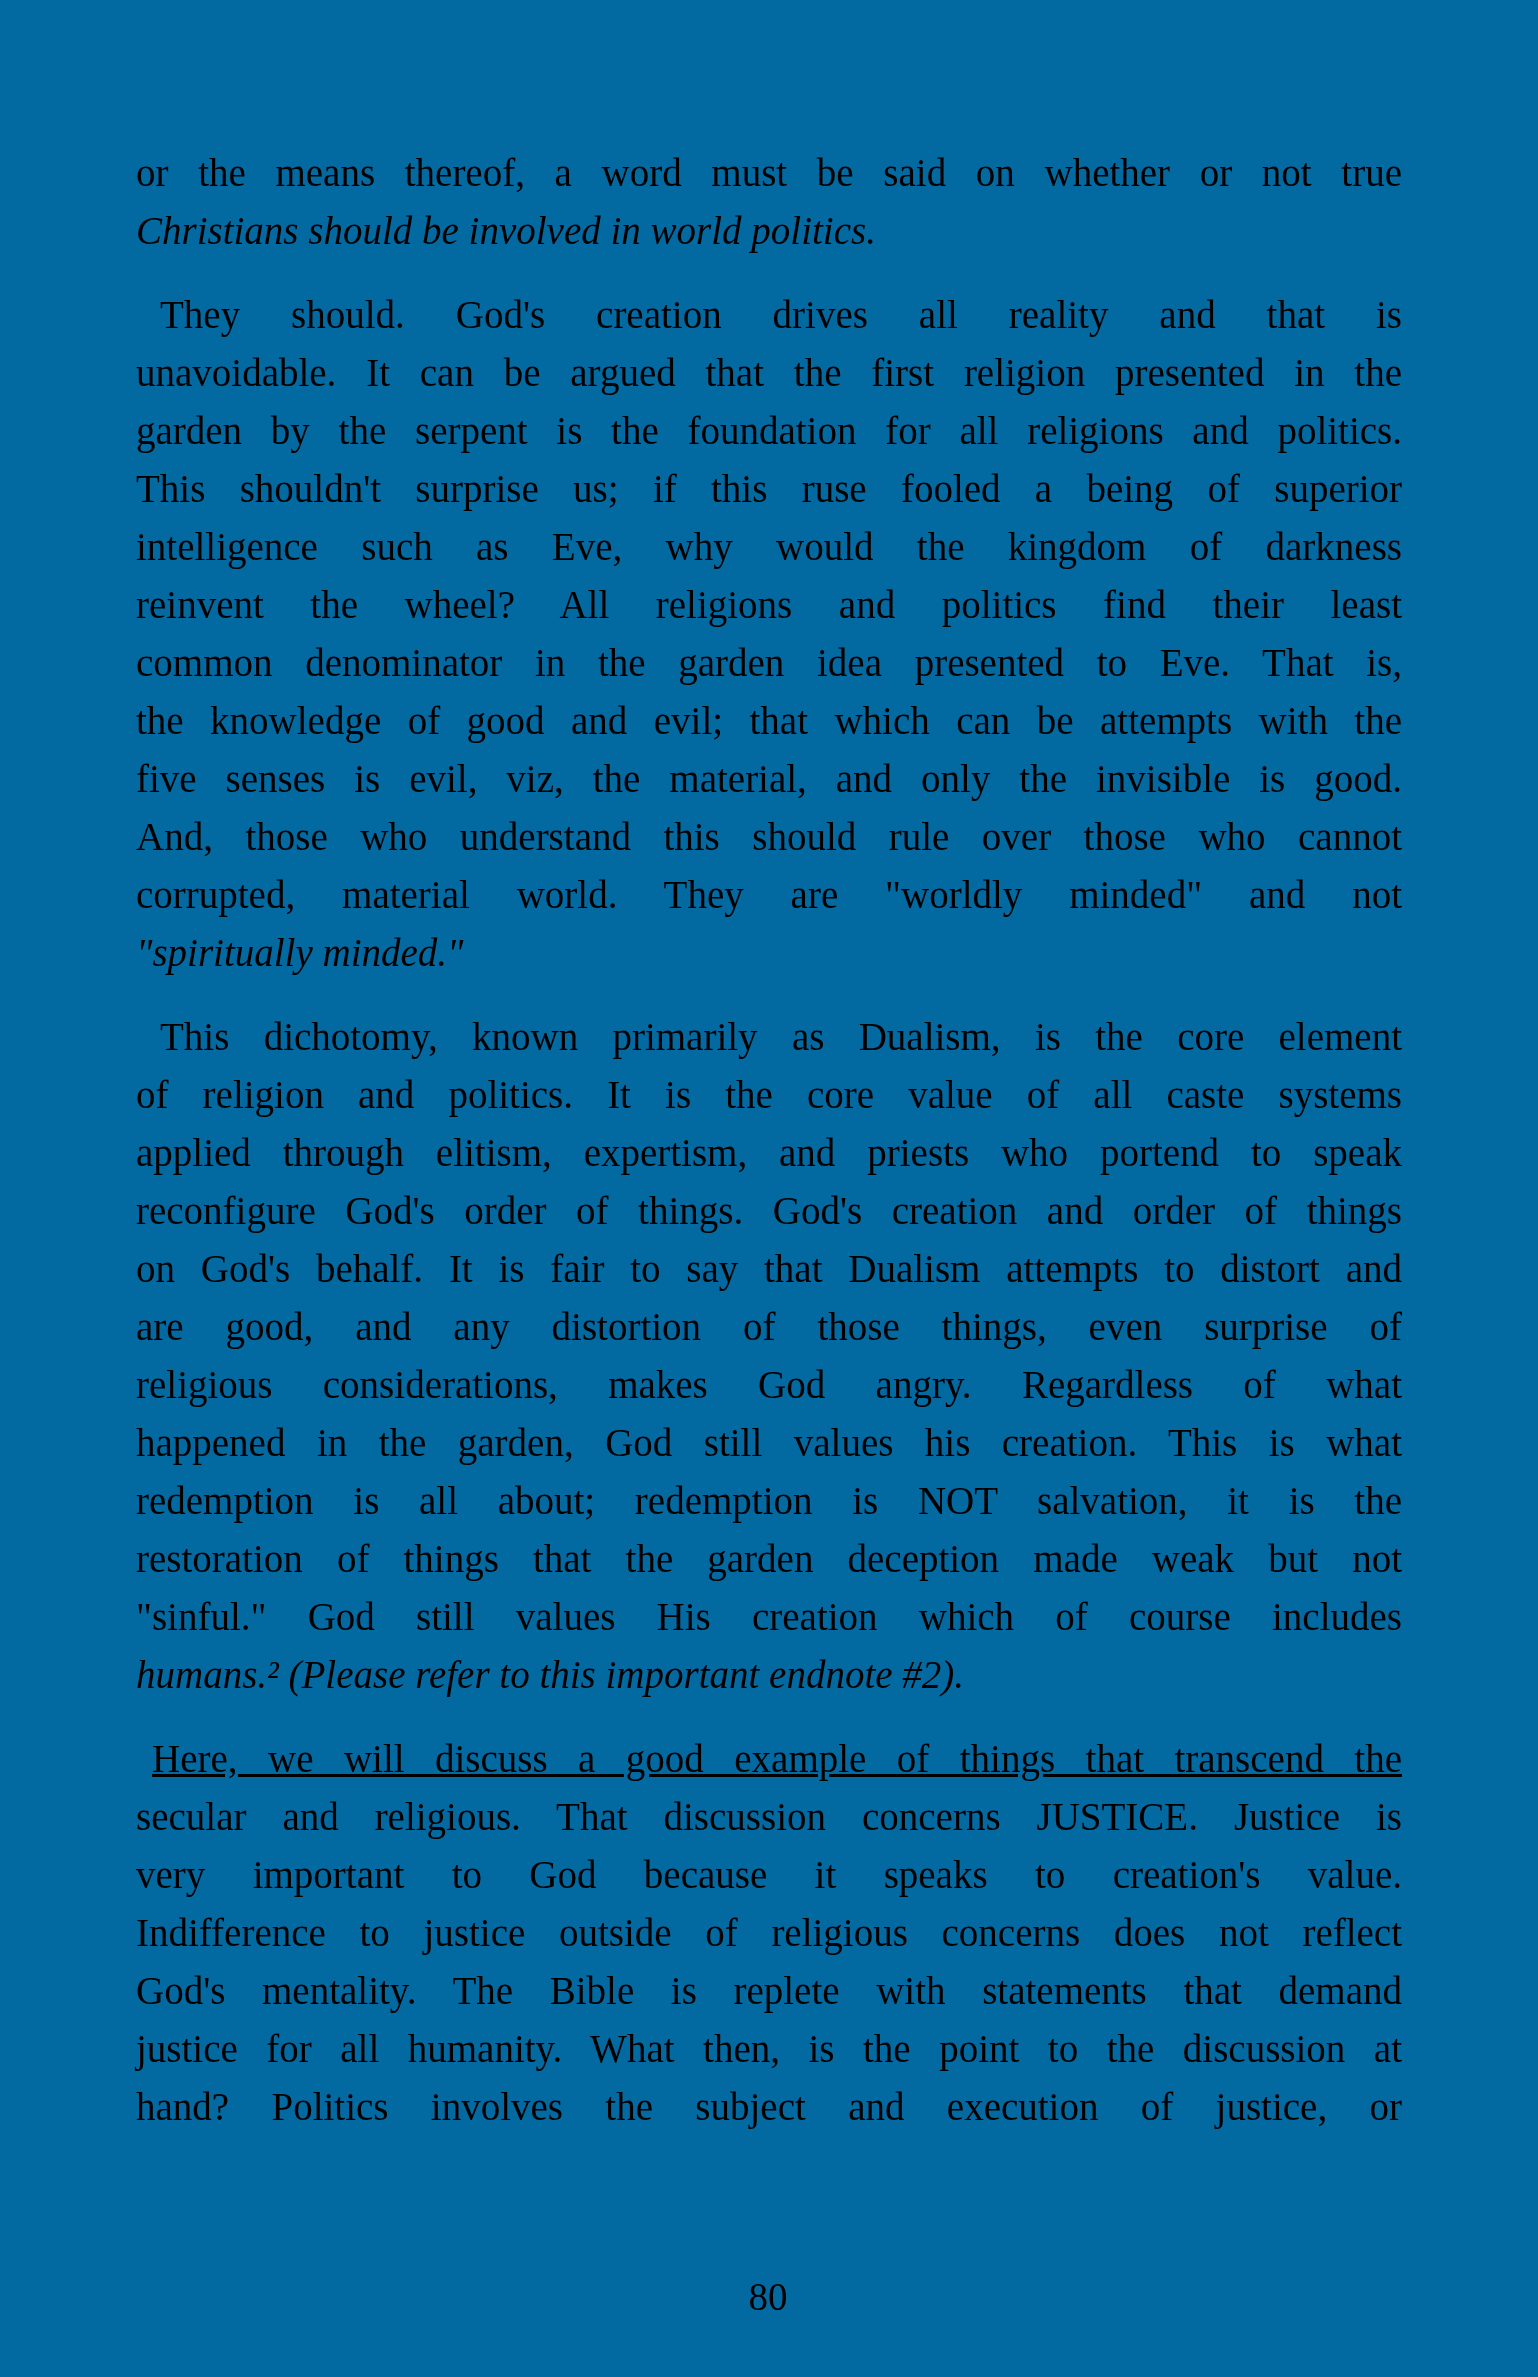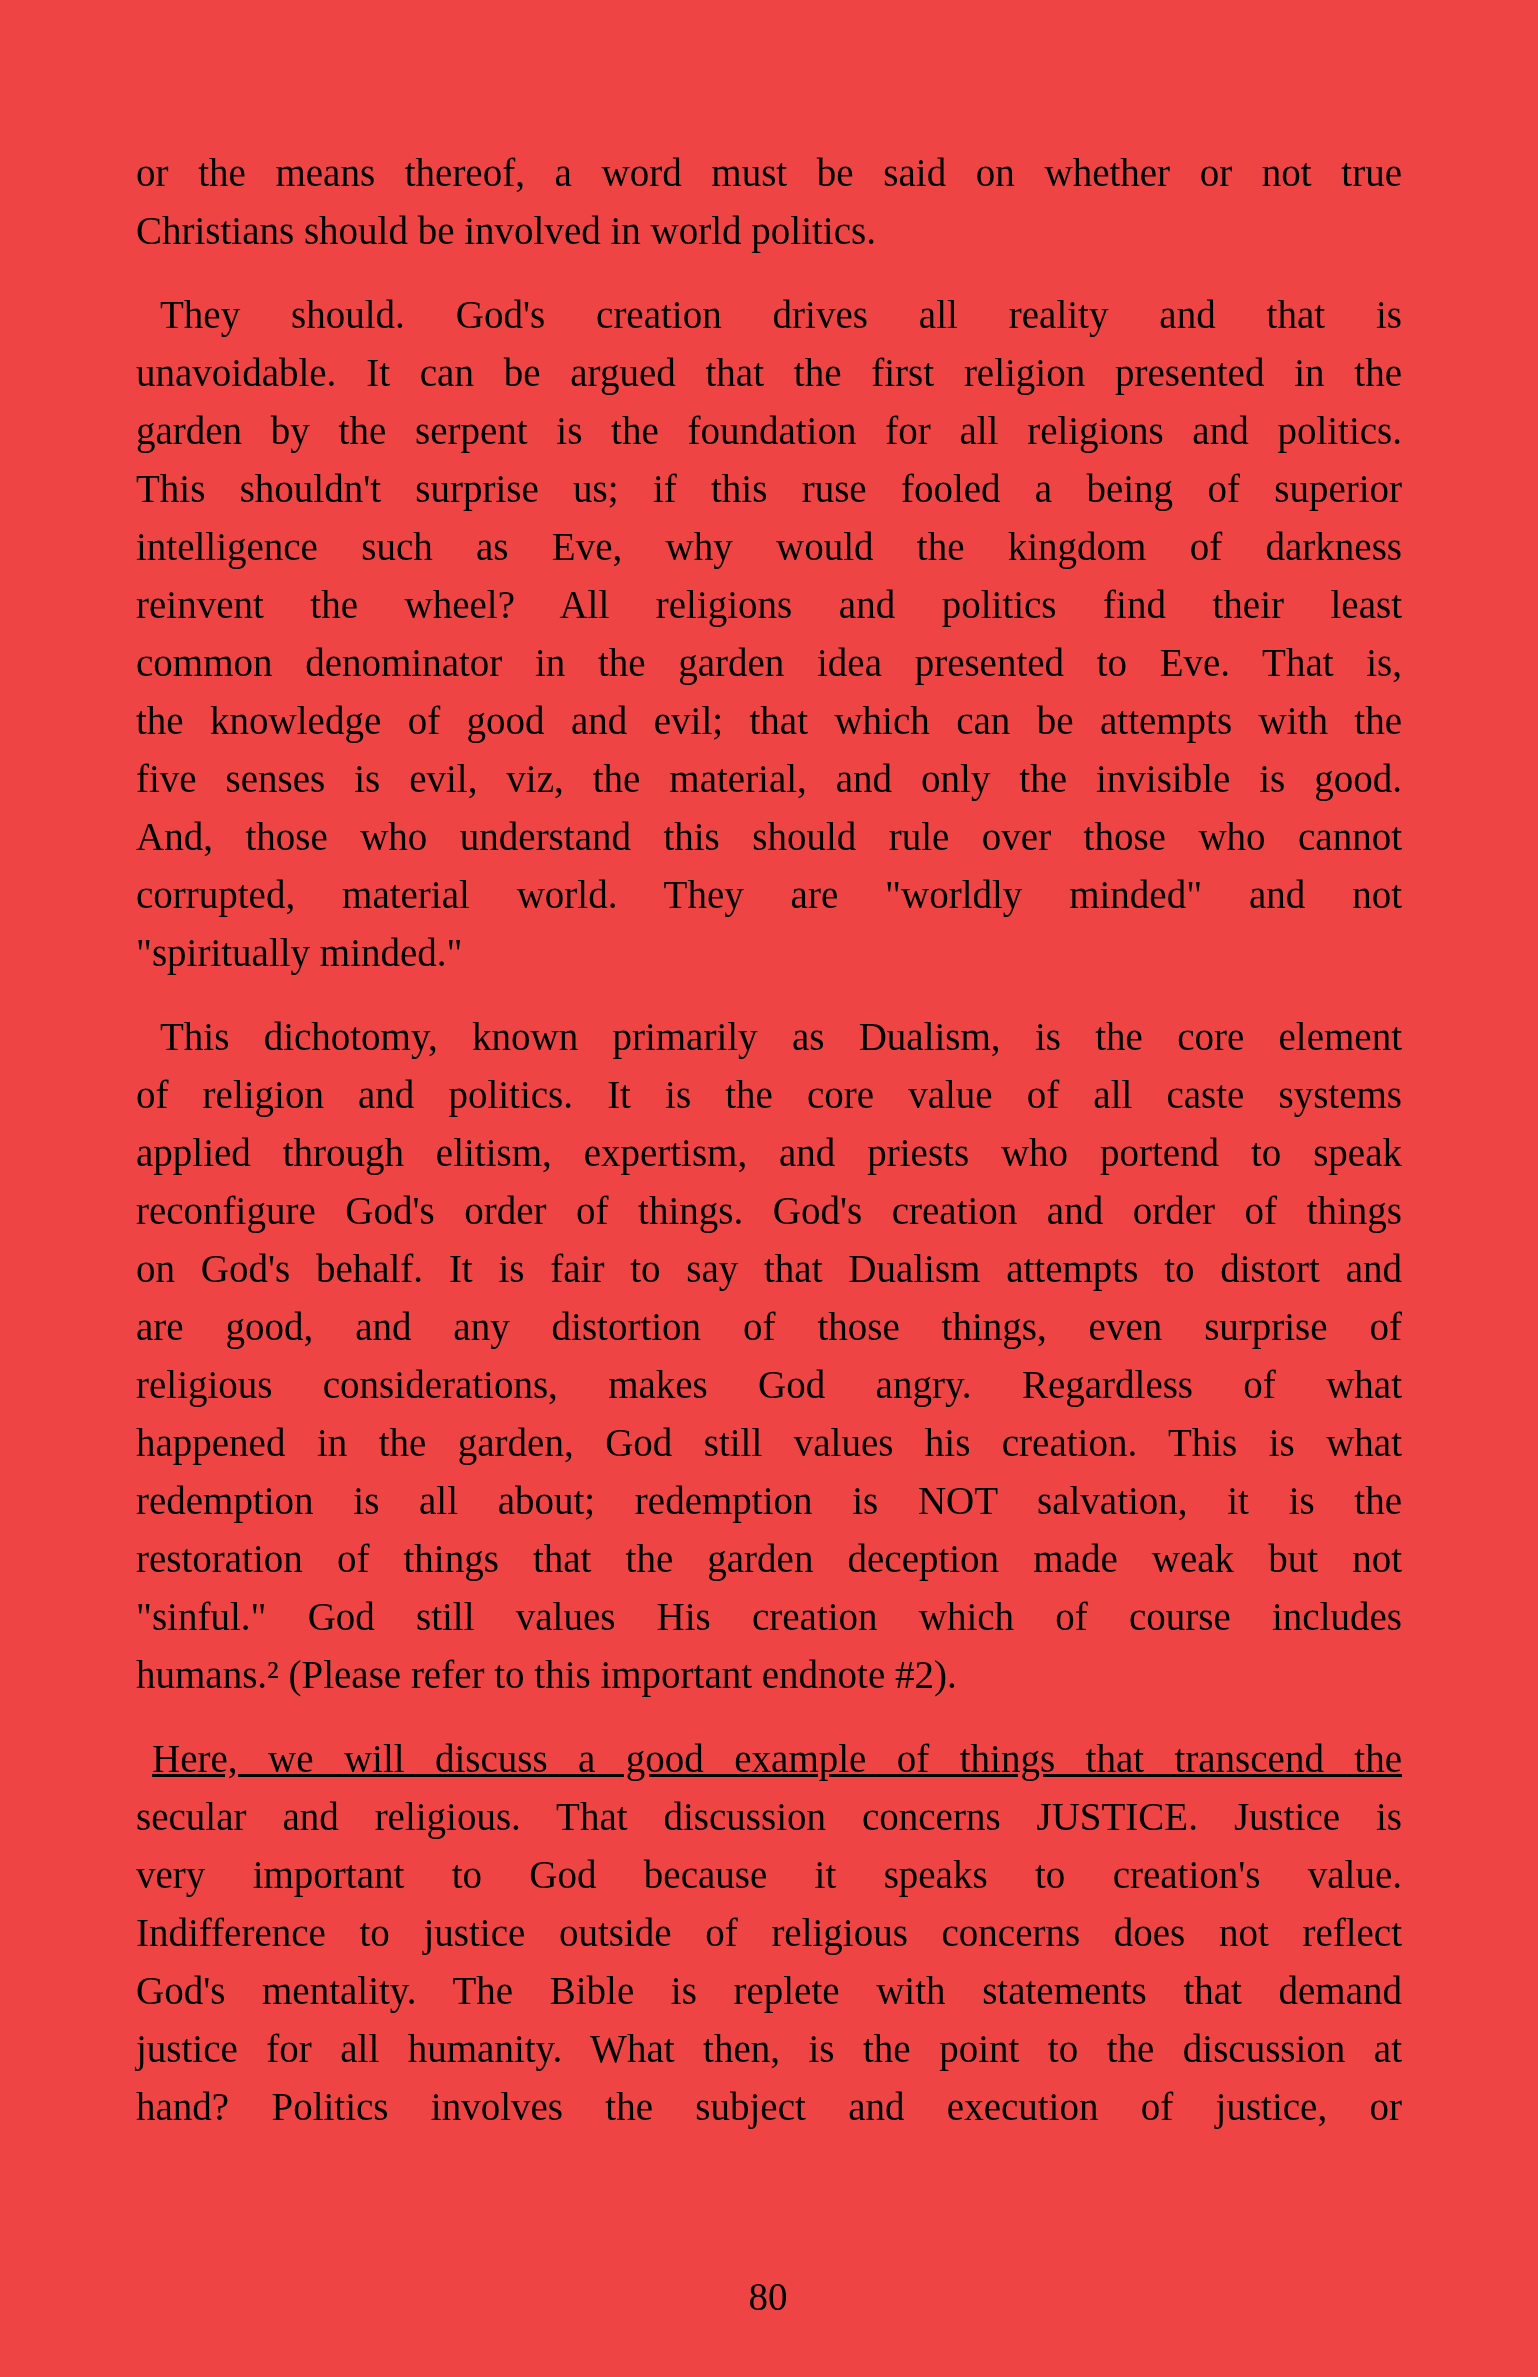--- a/index.html
+++ b/index.html
@@ -6,21 +6,21 @@
   html, body { margin: 0; padding: 0; }
   body {
     width: 1538px;
     height: 2377px;
     background: #ffffff;
   }
   .page {
     position: relative;
     width: 1538px;
     height: 2377px;
-    background: #ef4444;
+    background: #0369a1;
     color: #000000;
     font-family: "Liberation Serif", "DejaVu Serif", serif;
     overflow: hidden;
   }
   .text-block {
     position: absolute;
     left: 136px;
     right: 136px;
     top: 144px;
     font-size: 39px;
@@ -29,20 +29,21 @@
   .para { margin: 0 0 26px 0; padding: 0; }
   .para:last-child { margin-bottom: 0; }
   .line {
     text-align: justify;
     text-align-last: justify;
     white-space: normal;
   }
   .line.flush {
     text-align: center;
     text-align-last: left;
+    font-style: italic;
   }
   .para.indent .line:first-child { text-indent: 24px; }
   .para.indent-sm .line:first-child { text-indent: 16px; text-decoration: underline; }
   .line.endnote-line { }
   .page-number {
     position: absolute;
     left: 0;
     right: 2px;
     top: 2268px;
     text-align: center;

